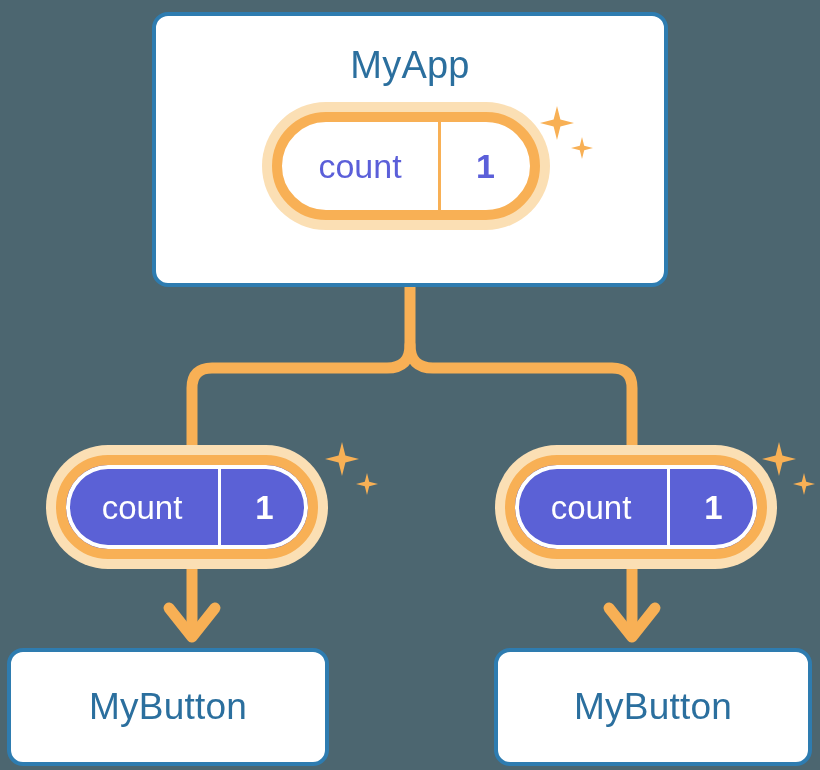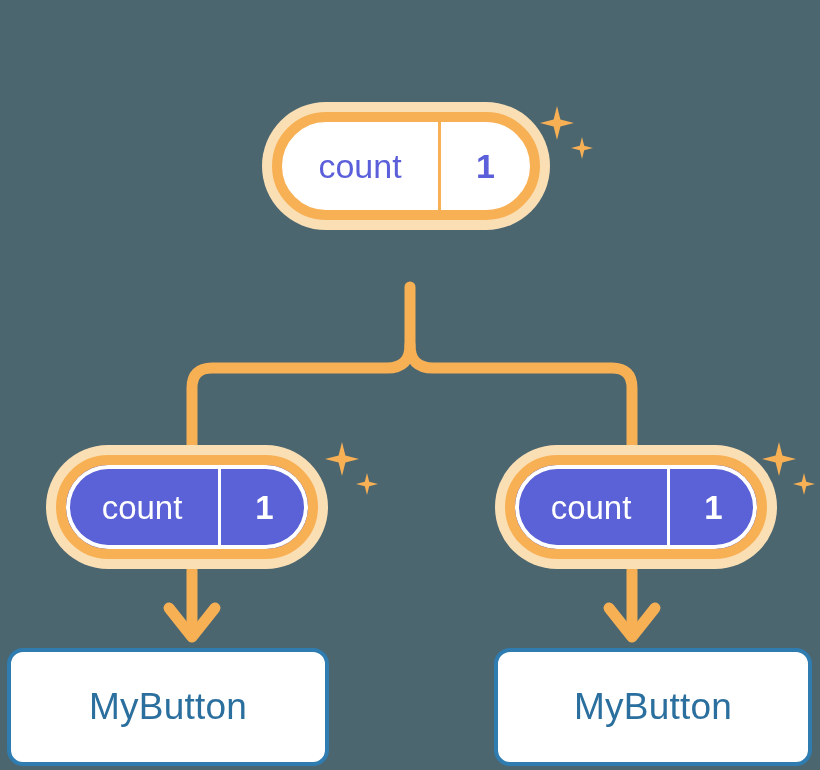--- a/index.html
+++ b/index.html
@@ -189,20 +189,23 @@
              Q632,368 632,388
              L632,525" stroke="#f8b055" stroke-width="11" stroke-linecap="round" fill="none"></path>
 
     <line x1="192" y1="565" x2="192" y2="637" stroke="#f8b055" stroke-width="11" stroke-linecap="butt"></line>
     <path d="M169,608 L192,637 L215,608" stroke="#f8b055" stroke-width="11" stroke-linecap="round" stroke-linejoin="round" fill="none"></path>
 
     <line x1="632" y1="565" x2="632" y2="637" stroke="#f8b055" stroke-width="11" stroke-linecap="butt"></line>
     <path d="M609,608 L632,637 L655,608" stroke="#f8b055" stroke-width="11" stroke-linecap="round" stroke-linejoin="round" fill="none"></path>
   </svg>
 
+  <div class="card" id="card-myapp">
+    <div class="card-title">MyApp</div>
+  </div>
 
   <div class="pill-wrap" id="pill-myapp">
     <div class="pill outline">
       <div class="pill-key">count</div>
       <div class="pill-divider"></div>
       <div class="pill-val">1</div>
     </div>
   </div>
 
   <div class="sparkles" id="sparkles-top">

